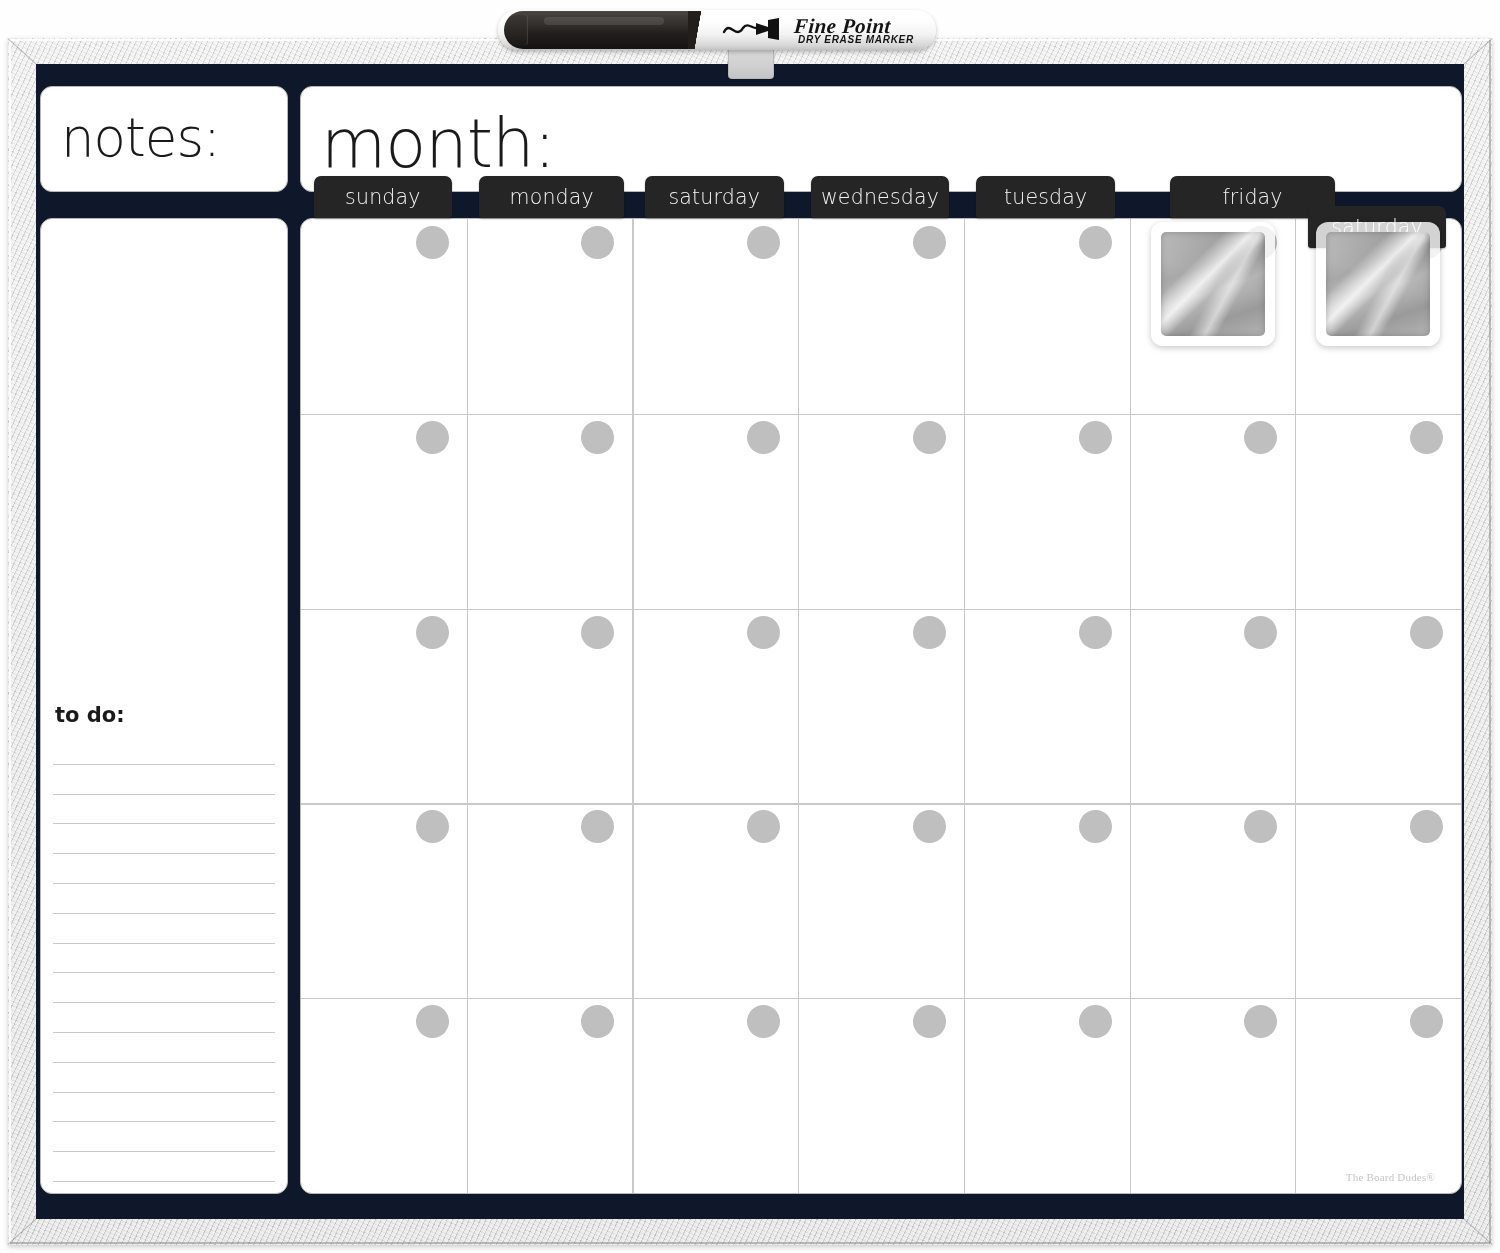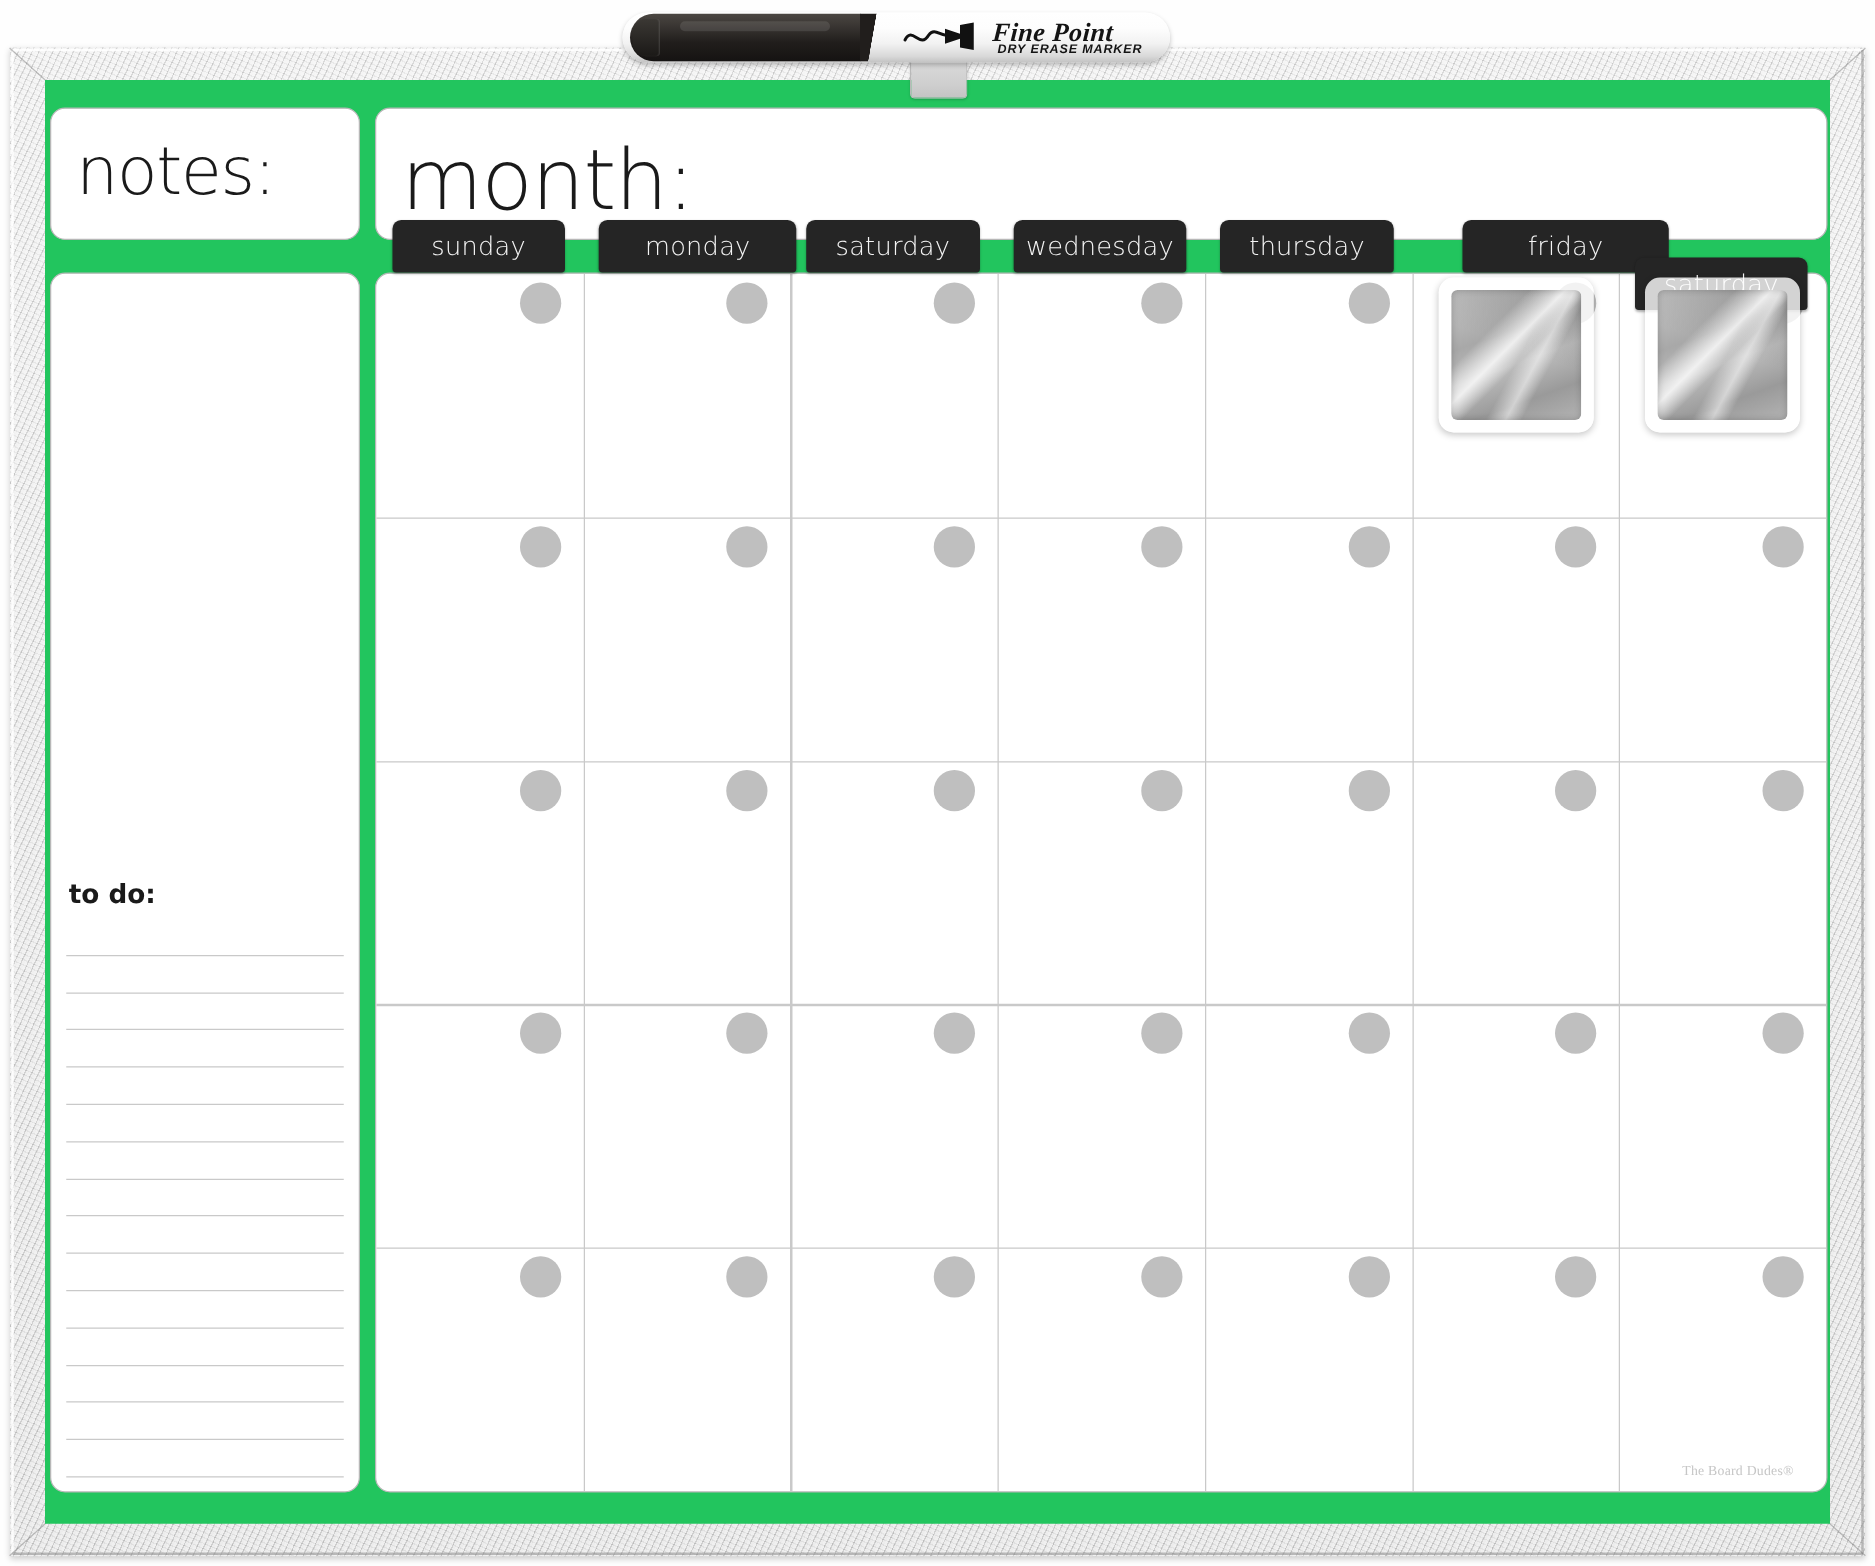--- a/index.html
+++ b/index.html
@@ -85,21 +85,21 @@
   .frame-hl{position:absolute;background:rgba(255,255,255,.85);}
   .frame-hl.top{left:2px;right:2px;top:1px;height:2px;}
   .frame-hl.left{left:1px;top:2px;bottom:2px;width:2px;}
   .frame-sh{position:absolute;background:rgba(140,140,140,.55);}
   .frame-sh.bottom{left:2px;right:2px;bottom:1px;height:2px;}
   .frame-sh.right{right:1px;top:2px;bottom:2px;width:2px;}
 
   
   .board{
     position:absolute;left:36px;top:64px;width:1428px;height:1155px;
-    background:#22c55e;
+    background:#0f172a;
   }
 
   
   .notes-box{
     position:absolute;left:4px;top:22px;width:246px;height:104px;
     border:1.6px solid #b7b7b7;border-radius:12px;background:#fff;
   }
   .notes-label{
     position:absolute;left:20px;top:24px;
     font-size:53px;color:#1a1a1a;font-weight:300;letter-spacing:-1px;
@@ -242,31 +242,31 @@
           <div class="todo-line"></div>
           <div class="todo-line"></div>
           <div class="todo-line"></div>
         </div>
     </div>
 
     <div class="daytabs">
         <div class="daytab" style="left: 13.5px; width: 138.714px;">
           <span>sunday</span>
         </div>
-        <div class="daytab" style="left: 179.214px; width: 158px;">
+        <div class="daytab" style="left: 179.214px; width: 145px;">
           <span>monday</span>
         </div>
         <div class="daytab" style="left: 344.929px; width: 138.714px;">
           <span>saturday</span>
         </div>
         <div class="daytab" style="left: 510.643px; width: 138.714px;">
           <span>wednesday</span>
         </div>
         <div class="daytab" style="left: 676.357px; width: 138.714px;">
-          <span>thursday</span>
+          <span>tuesday</span>
         </div>
         <div class="daytab" style="left: 842.071px; width: 165px; margin-left: 28px;">
           <span>friday</span>
         </div>
         <div class="daytab" style="left: 1007.79px; width: 138.714px; margin-top: 30px;">
           <span>saturday</span>
         </div>
       </div>
 
     <div class="cal-panel">

